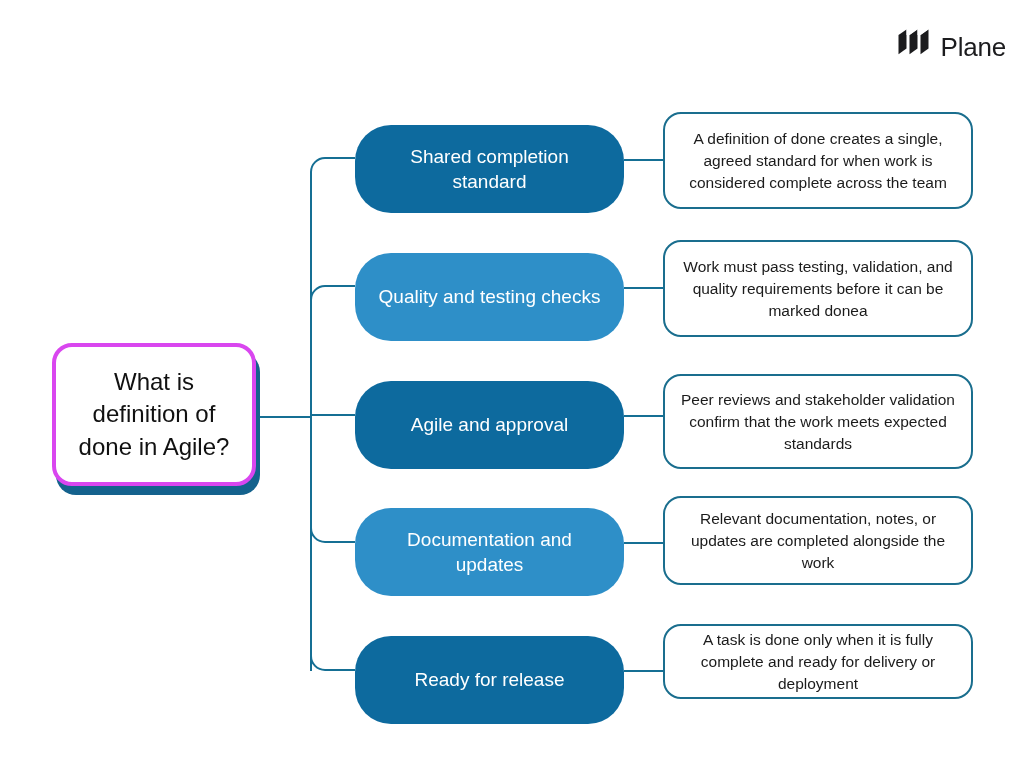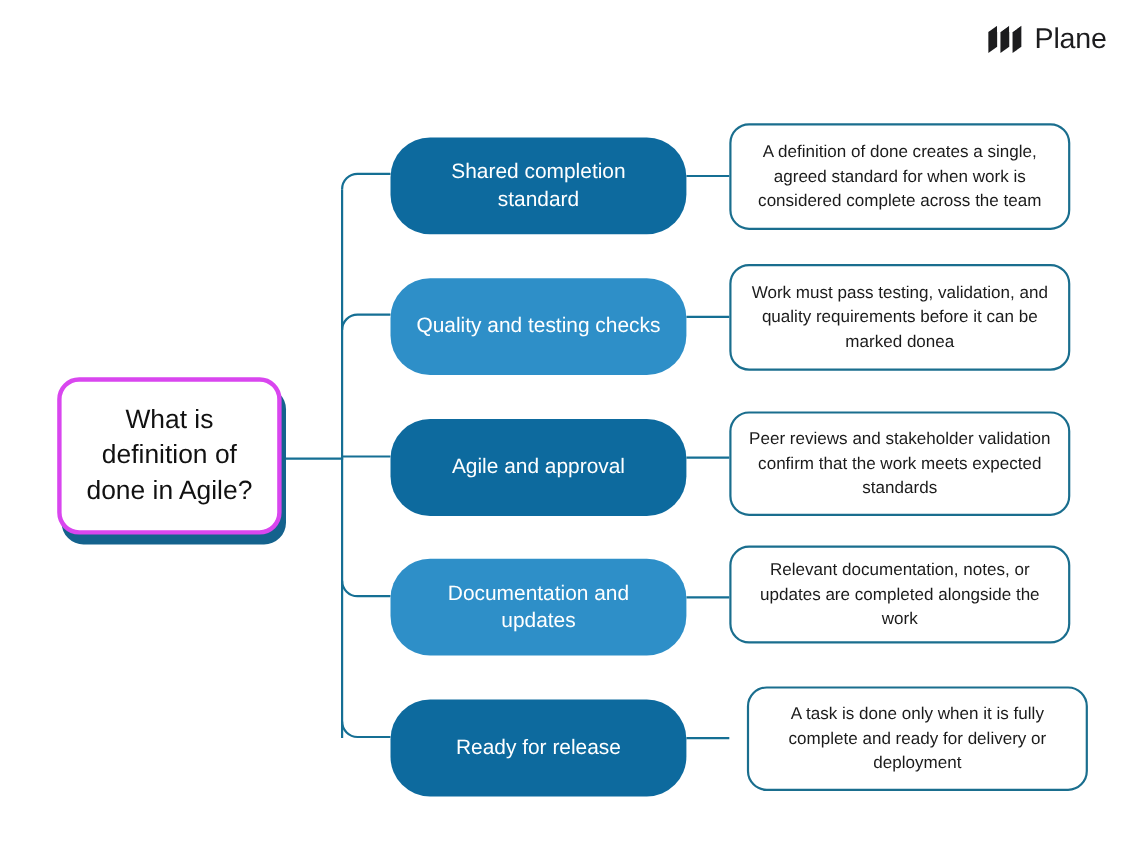--- a/index.html
+++ b/index.html
@@ -31,20 +31,21 @@
   .brand-mark {
     display: block;
     width: 34px;
     height: 26px;
   }
   .brand-name {
     font-size: 26px;
     letter-spacing: -0.2px;
     color: #1c1c1e;
     font-family: "Liberation Sans", sans-serif;
+    margin-top: 12px;
   }
 
   
   #connectors {
     position: absolute;
     left: 0;
     top: 0;
     width: 1024px;
     height: 768px;
   }
@@ -211,17 +212,17 @@
   </div>
 
   <div class="card" style="top:374px; height:95px;">
     <span class="card-text">Peer reviews and stakeholder validation confirm that the work meets expected standards</span>
   </div>
 
   <div class="card" style="top:496px; height:89px;">
     <span class="card-text">Relevant documentation, notes, or updates are completed alongside the work</span>
   </div>
 
-  <div class="card" style="top:624px; height:95px;margin-left:16px;">
+  <div class="card" style="top:624px; height:75px;">
     <span class="card-text">A task is done only when it is fully complete and ready for delivery or deployment</span>
   </div>
 
 </div>
 
 </body></html>

